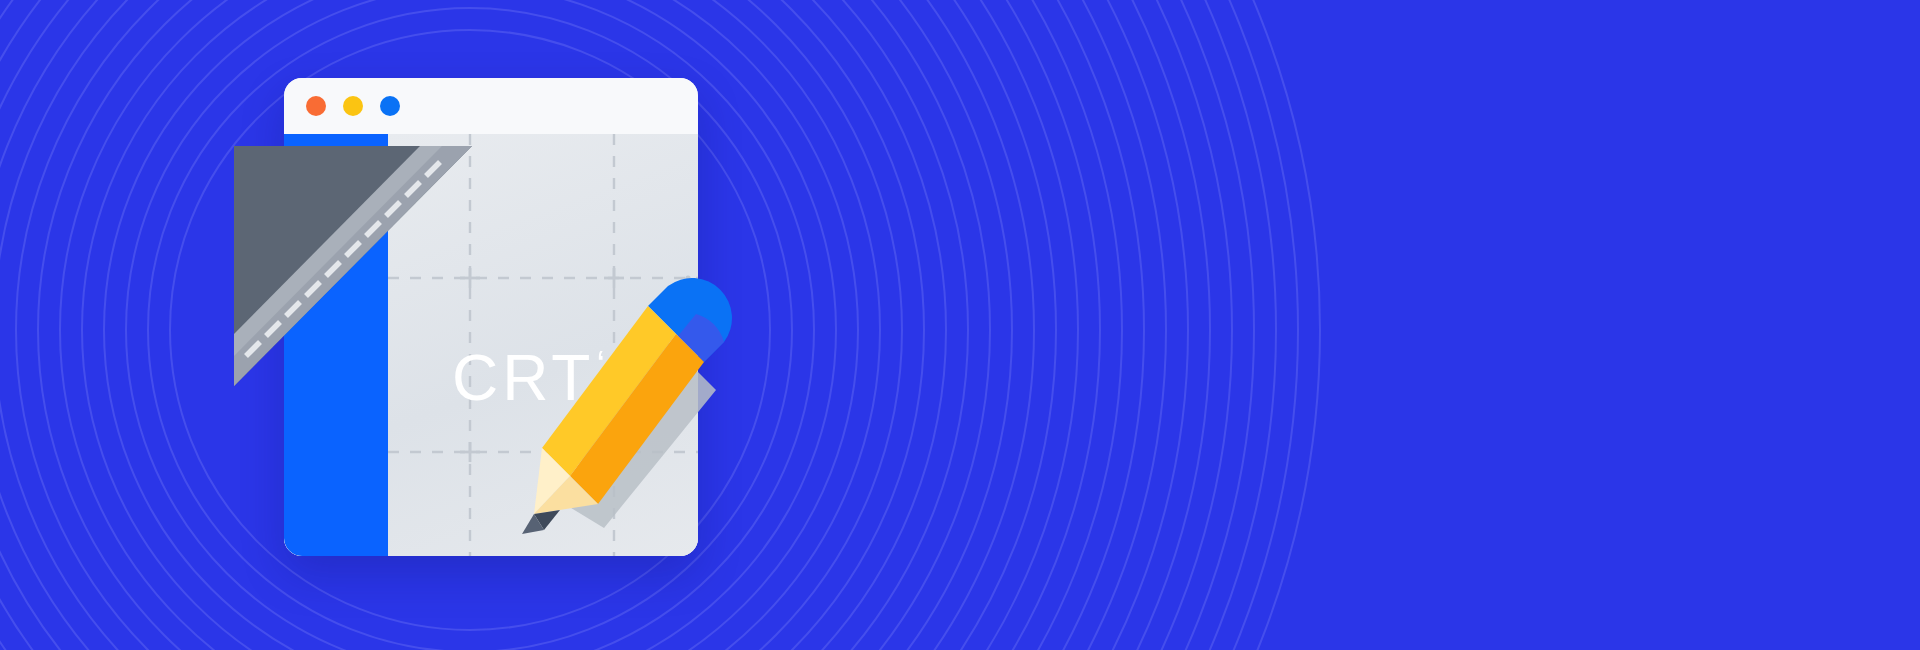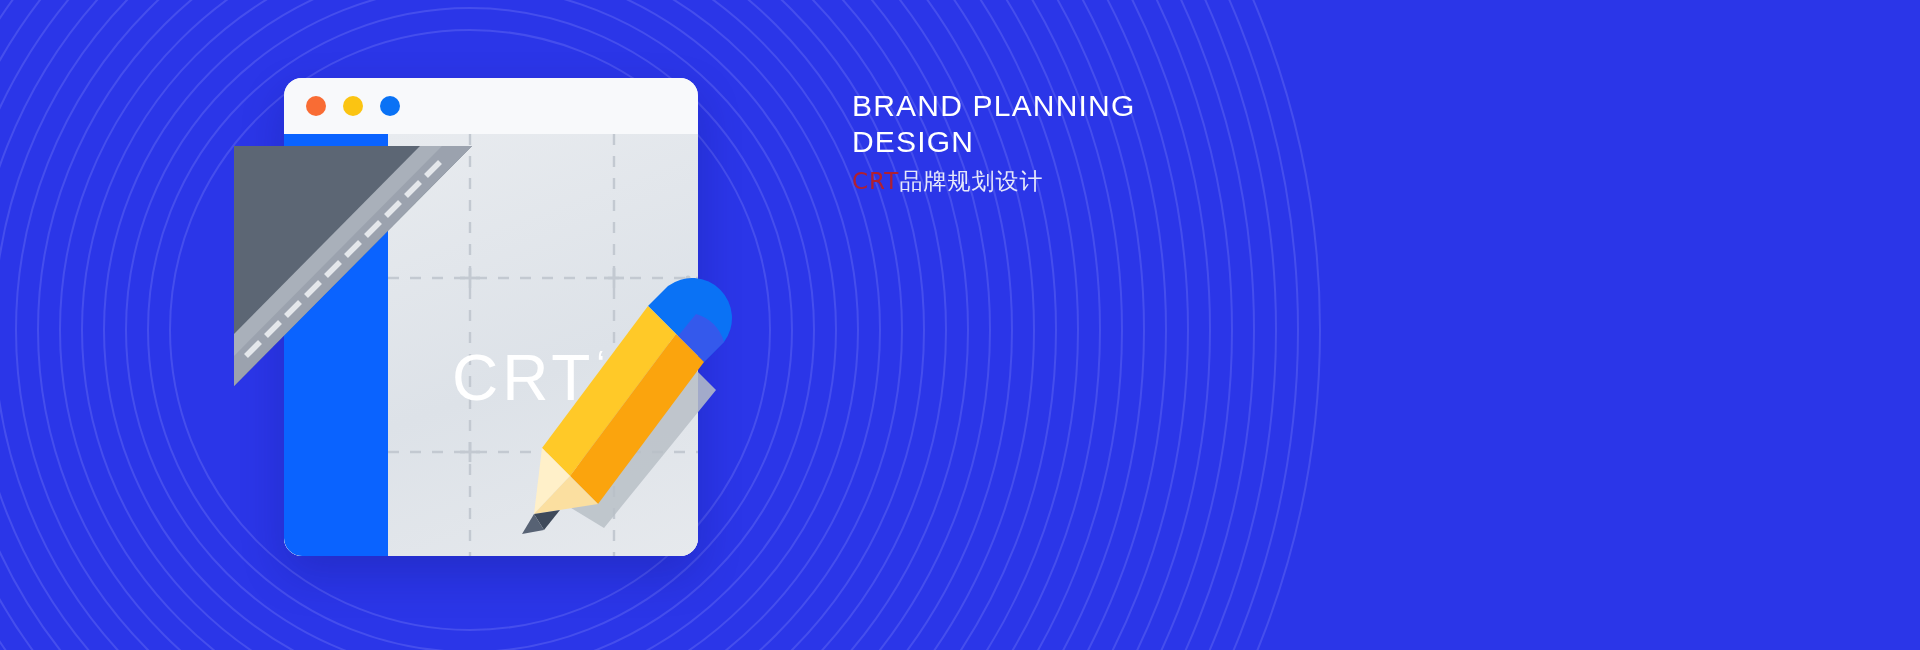--- a/index.html
+++ b/index.html
@@ -273,20 +273,15 @@
 
       <path d="M34 170 L62 198 L26 236 Z" fill="#FFF0C9"></path>
 
       <path d="M62 198 L90 226 L26 236 Z" fill="#FBDFA0"></path>
 
       <path d="M26 236 L52 232 L36 252 Z" fill="#3F4A5A"></path>
       <path d="M26 236 L36 252 L14 256 Z" fill="#576274"></path>
     </svg>
   </div>
 
-  <div class="headline-block">
-    <div class="headline">BRAND PLANNING
-DESIGN</div>
-    <div class="sub-headline"><span class="crt-red">CRT</span><span>品牌规划设计</span></div>
-  </div>
 
 
 </div>
 
 </body></html>

